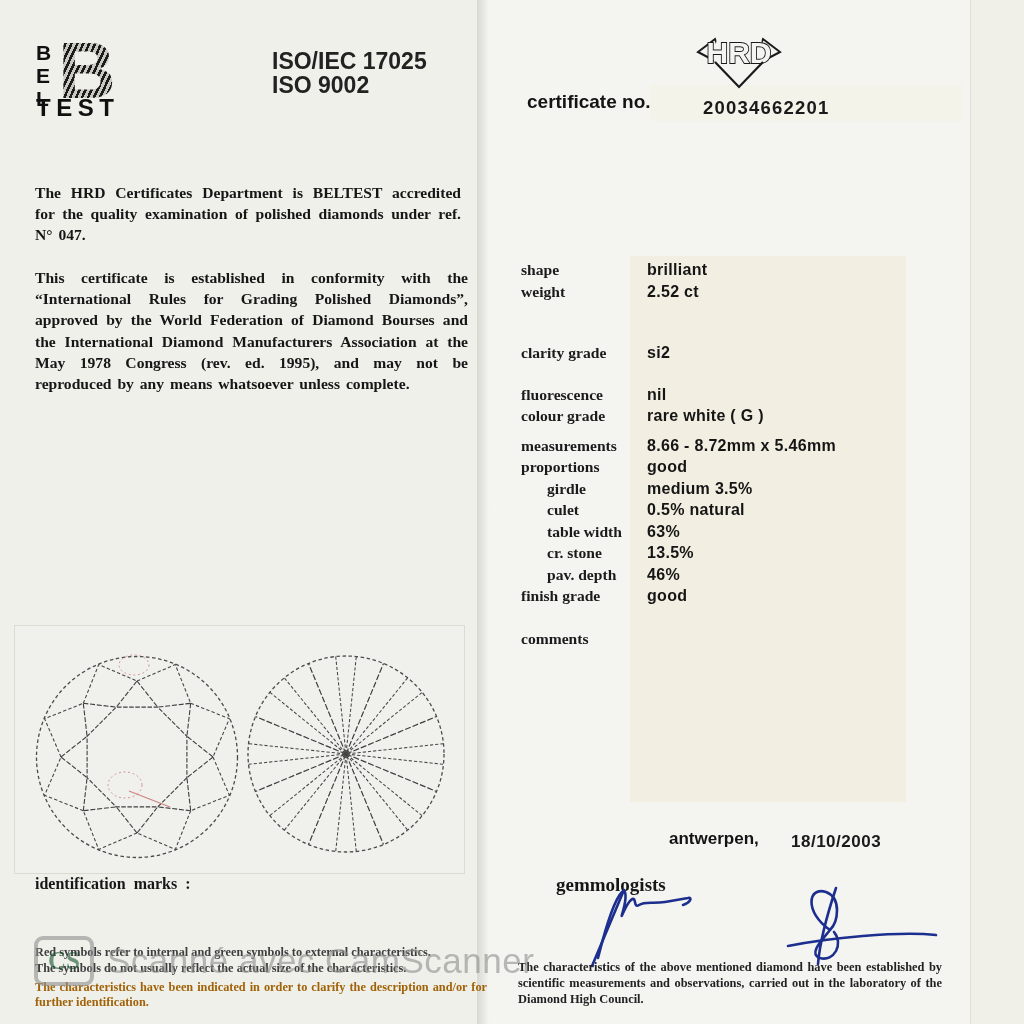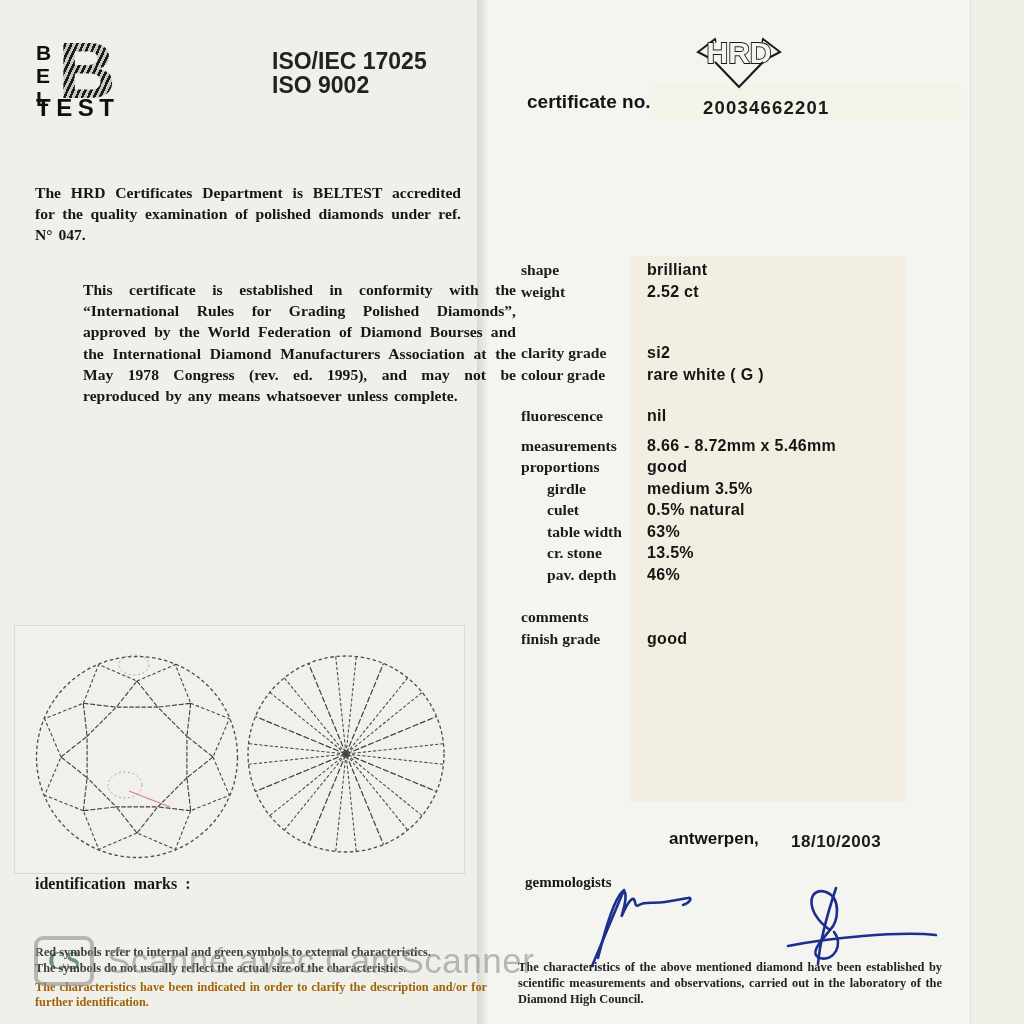--- a/index.html
+++ b/index.html
@@ -33,21 +33,21 @@
   }
   .bel-test{position:absolute;left:0;top:60px;font-size:24px;font-weight:800;letter-spacing:5.5px;}
 
   .iso-block{position:absolute;left:272px;top:50px;
     font-family:"Liberation Sans",sans-serif;font-size:23px;font-weight:600;
     line-height:23.5px;color:#222;}
 
   .body-par{position:absolute;font-size:15.6px;font-weight:bold;line-height:21.2px;
     text-align:justify;color:#161616;word-spacing:2px;}
   .par1{left:35px;top:182px;width:426px;}
-  .par2{left:35px;top:279px;width:433px;margin-left:48px;}
+  .par2{left:35px;top:267px;width:433px;}
   .intro{left:518px;top:179px;width:414px;line-height:21px;}
 
   
   .hrd-logo{position:absolute;left:695px;top:30px;}
 
   .cert-label{position:absolute;left:527px;top:91px;
     font-family:"Liberation Sans",sans-serif;font-size:19px;font-weight:bold;color:#141414;}
   .cert-value{position:absolute;left:703px;top:97px;
     font-family:"Liberation Sans",sans-serif;font-size:18.5px;font-weight:600;
     letter-spacing:1.2px;color:#1a1a1a;}
@@ -70,21 +70,21 @@
     word-spacing:4px;color:#171717;}
 
   .fine-left{position:absolute;left:35px;top:945px;width:452px;
     font-size:12.3px;font-weight:bold;line-height:15.8px;text-align:justify;color:#3d3d3d;}
   .fine-left .l3{margin-top:3px;color:#a16207;}
 
   .place{position:absolute;left:669px;top:829px;font-family:"Liberation Sans",sans-serif;
     font-size:17px;font-weight:bold;color:#131313;}
   .date{position:absolute;left:791px;top:832px;font-family:"Liberation Sans",sans-serif;
     font-size:17px;font-weight:600;letter-spacing:.5px;color:#1a1a1a;}
-  .gemmologists{position:absolute;left:525px;top:874px;font-size:15px;font-weight:bold;color:#171717;}
+  .gemmologists{position:absolute;left:556px;top:874px;font-size:19px;font-weight:bold;color:#171717;}
   .sigs{position:absolute;left:568px;top:884px;}
 
   .footer-right{position:absolute;left:518px;top:959px;width:424px;
     font-size:12.4px;font-weight:bold;line-height:16.2px;text-align:justify;color:#222;}
 
   
   .watermark{position:absolute;left:34px;top:936px;display:flex;align-items:center;
     opacity:.6;pointer-events:none;z-index:50;}
   .wm-box{width:52px;height:42px;border:4px solid #8f8f8f;border-radius:9px;
     display:flex;align-items:center;justify-content:center;
@@ -160,31 +160,31 @@
   </svg>
 
   <div class="cert-label">certificate no.</div>
   <div class="cert-value">20034662201</div>
 
 
   <div class="fields">
     <div class="row"><span class="lbl">shape</span><span class="val">brilliant</span></div>
     <div class="row"><span class="lbl">weight</span><span class="val">2.52  ct</span></div>
     <div class="row g1"><span class="lbl">clarity grade</span><span class="val">si2</span></div>
+    <div class="row g2"><span class="lbl">fluorescence</span><span class="val">nil</span></div>
     <div class="row"><span class="lbl">colour grade</span><span class="val">rare  white  (  G  )</span></div>
-    <div class="row g2"><span class="lbl">fluorescence</span><span class="val">nil</span></div>
     <div class="row g3"><span class="lbl">measurements</span><span class="val">8.66  -  8.72mm  x  5.46mm</span></div>
     <div class="row"><span class="lbl">proportions</span><span class="val">good</span></div>
     <div class="row indent"><span class="lbl">girdle</span><span class="val">medium  3.5%</span></div>
     <div class="row indent"><span class="lbl">culet</span><span class="val">0.5%  natural</span></div>
     <div class="row indent"><span class="lbl">table width</span><span class="val">63%</span></div>
     <div class="row indent"><span class="lbl">cr. stone</span><span class="val">13.5%</span></div>
     <div class="row indent"><span class="lbl">pav. depth</span><span class="val">46%</span></div>
+    <div class="row"><span class="lbl">finish grade</span><span class="val">good</span></div>
     <div class="row gc"><span class="lbl">comments</span><span class="val"></span></div>
-    <div class="row"><span class="lbl">finish grade</span><span class="val">good</span></div>
   </div>
 
   <div class="place">antwerpen,</div>
   <div class="date">18/10/2003</div>
   <div class="gemmologists">gemmologists</div>
 
   <svg class="sigs" width="390" height="88" viewBox="0 0 390 88">
     <g stroke="#1c2f8e" fill="none" stroke-width="2.6" stroke-linecap="round" stroke-linejoin="round">
       <g>
         <path d="M30,74 C36,50 46,16 54,8 C58,4 59,13 55,27 C51,41 57,21 63,16 C69,11 65,25 71,21 C77,17 85,20 97,18 L120,14 C125,13 122,19 115,21"></path>

